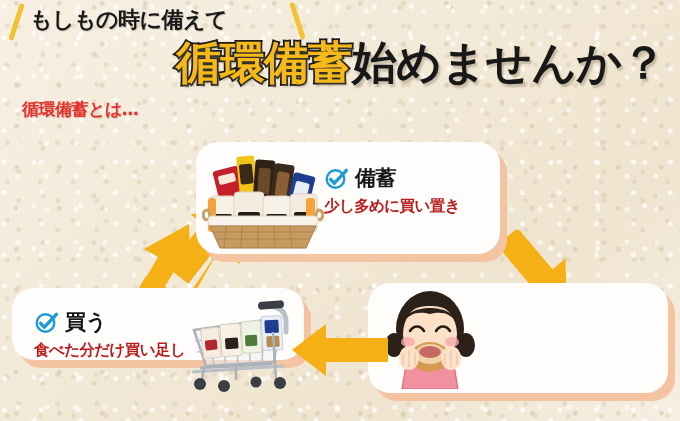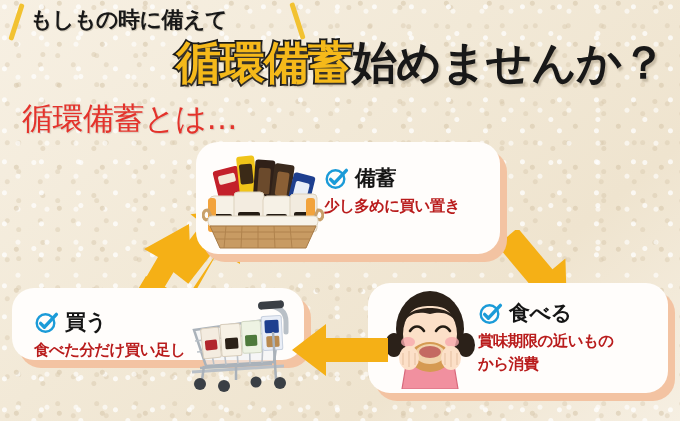--- a/index.html
+++ b/index.html
@@ -79,22 +79,22 @@
   }
   .hl2-black {
     color: #181818;
     text-shadow: 2px 3px 2px rgba(120,105,80,0.35);
   }
 
   .headline-3 {
     position: absolute;
     left: 22px;
     top: 98px;
-    font-size: 31px;
-    font-weight: 400;
+    font-size: 17px;
+    font-weight: 700;
     color: #e4322b;
     letter-spacing: -0.5px;
     white-space: nowrap;
     text-shadow: 1px 1px 1px rgba(150,120,110,0.3);
   }
 
   
   .card {
     position: absolute;
     background: #fffdfb;
@@ -285,31 +285,20 @@
         <g stroke="#e4bfa0" stroke-width="1" fill="none">
           <path d="M19,64 L19,76"></path>
             <path d="M25,62 L25,78"></path>
             <path d="M31,64 L31,76"></path>
           <path d="M61,64 L61,76"></path>
             <path d="M67,62 L67,78"></path>
             <path d="M73,64 L73,76"></path>
         </g>
       </svg>
 
-      <div class="card-text">
-        <div class="card-title">
-          <svg class="check-icon" width="25" height="25" viewBox="0 0 25 25">
-            <circle cx="11.5" cy="13" r="8.8" fill="none" stroke="#1b9bd8" stroke-width="2.4"></circle>
-            <path d="M6.6,13.4 L10.4,17.2 L22.4,4.4" fill="none" stroke="#1b9bd8" stroke-width="3.4" stroke-linecap="round" stroke-linejoin="round"></path>
-          </svg>
-          <span>食べる</span>
-        </div>
-        <div class="card-desc">賞味期限の近いもの</div>
-        <div class="card-desc" style="margin-top:2px">から消費</div>
-      </div>
 
     </div>
   </div>
 
   <div class="card" id="card-kau">
     <div class="card-body">
 
       <div class="card-text">
         <div class="card-title">
           <svg class="check-icon" width="25" height="25" viewBox="0 0 25 25">

